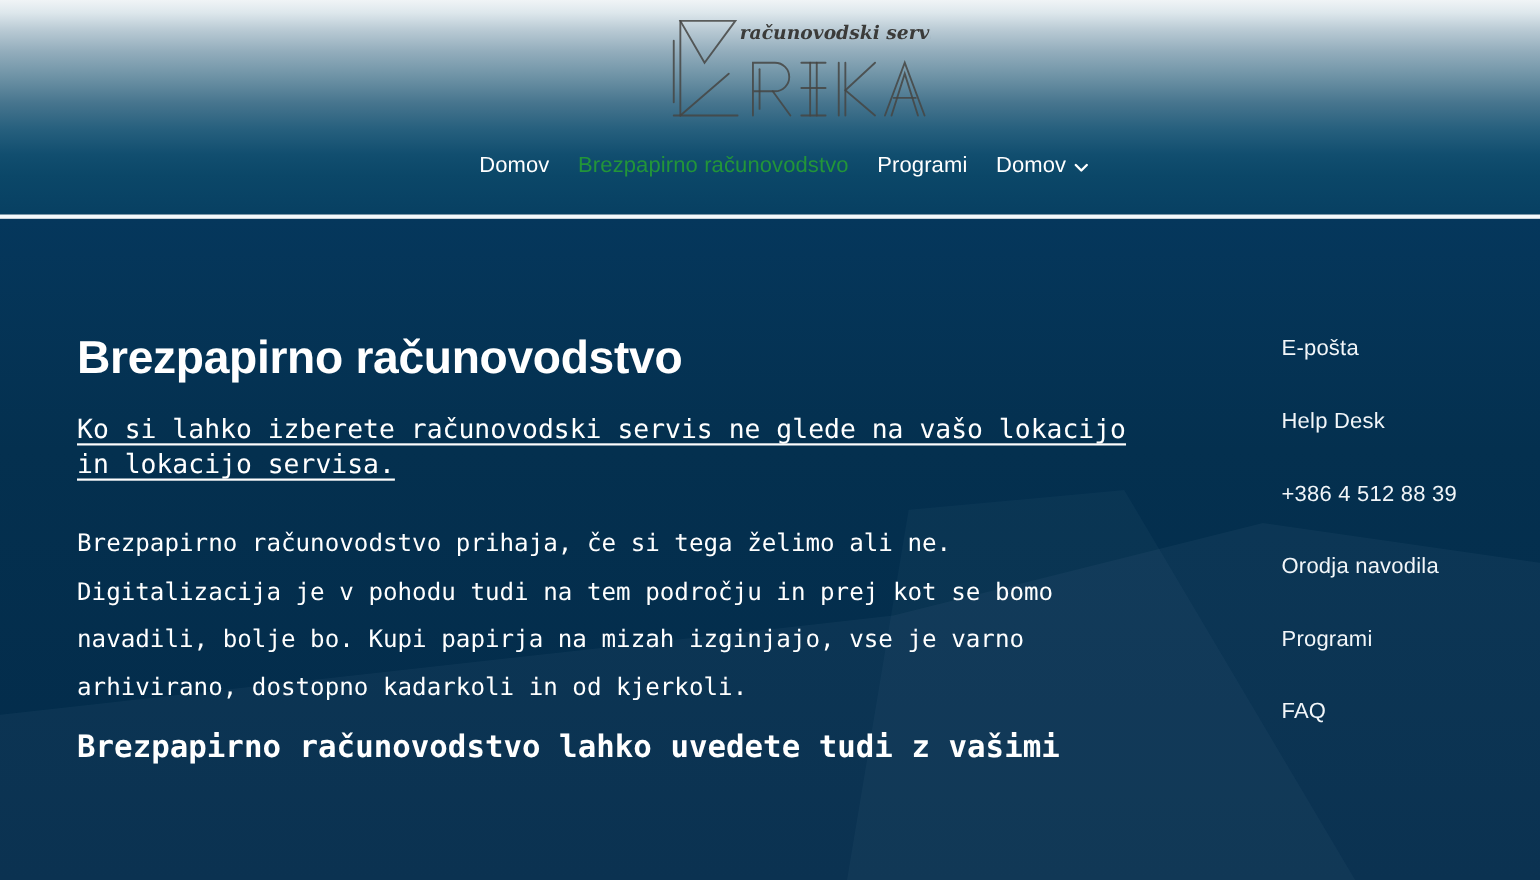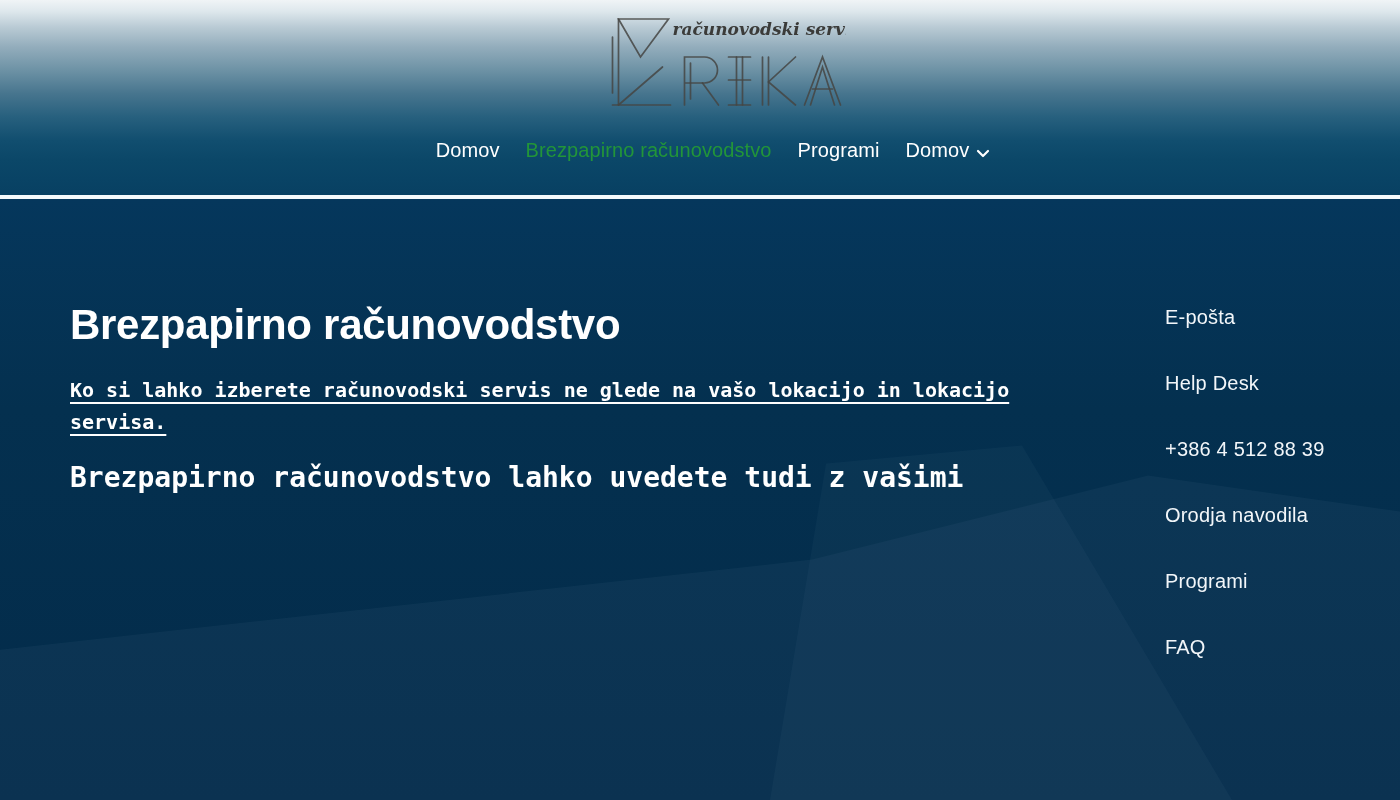--- a/index.html
+++ b/index.html
@@ -57,22 +57,22 @@
     background:rgba(173,203,224,0.04);
   }
 
   .content { position:absolute; left:70px; top:103px; width:962px; }
   .page-title {
     color:#ffffff; font-weight:700; font-size:42px; line-height:46px;
     letter-spacing:-0.3px; margin-bottom:26px;
   }
   .lead {
     color:#ffffff; font-family:"DejaVu Sans Mono", monospace;
-    font-size:20px; line-height:32px; margin-bottom:20px;
-    text-decoration:underline; text-underline-offset:5px; text-decoration-thickness:1.5px;font-weight:bold;
+    font-size:24px; line-height:32px; margin-bottom:35px;
+    text-decoration:underline; text-underline-offset:5px; text-decoration-thickness:1.5px;
   }
   .body-text p {
     color:#ffffff; font-family:"DejaVu Sans Mono", monospace;
     font-size:22px; line-height:43.5px;
   }
   .footer-heading {
     color:#ffffff; font-family:"DejaVu Sans Mono", monospace;
     font-weight:700; font-size:28px; line-height:40px; margin-top:12px; white-space:nowrap;
   }
 
@@ -139,20 +139,21 @@
 <div class="main">
   <div class="ov1"></div>
   <div class="ov2"></div>
 
   <div class="content">
     <h1 class="page-title">Brezpapirno računovodstvo</h1>
 
     <p class="lead">Ko si lahko izberete računovodski servis ne glede na vašo lokacijo in lokacijo servisa.</p>
 
     <div class="body-text">
+      <p>Brezpapirno računovodstvo prihaja, če si tega želimo ali ne. Digitalizacija je v pohodu tudi na tem področju in prej kot se bomo navadili, bolje bo. Kupi papirja na mizah izginjajo, vse je varno arhivirano, dostopno kadarkoli in od kjerkoli.</p>
     </div>
 
     <div class="footer-heading">Brezpapirno računovodstvo lahko uvedete tudi z vašimi</div>
   </div>
 
   <div class="sidebar">
     <div class="side-link">E-pošta</div>
     <div class="side-link">Help Desk</div>
     <div class="side-link">+386 4 512 88 39</div>
     <div class="side-link">Orodja navodila</div>

